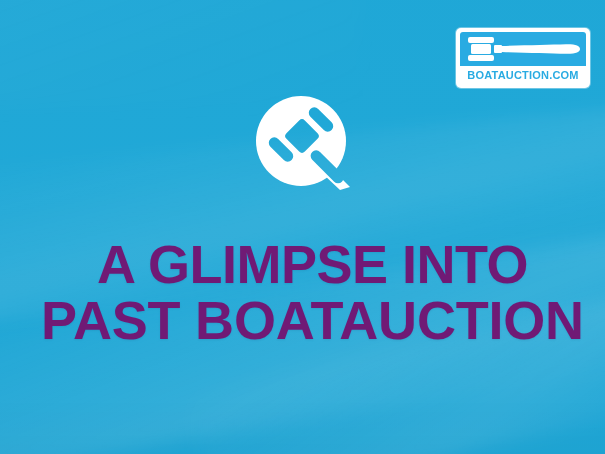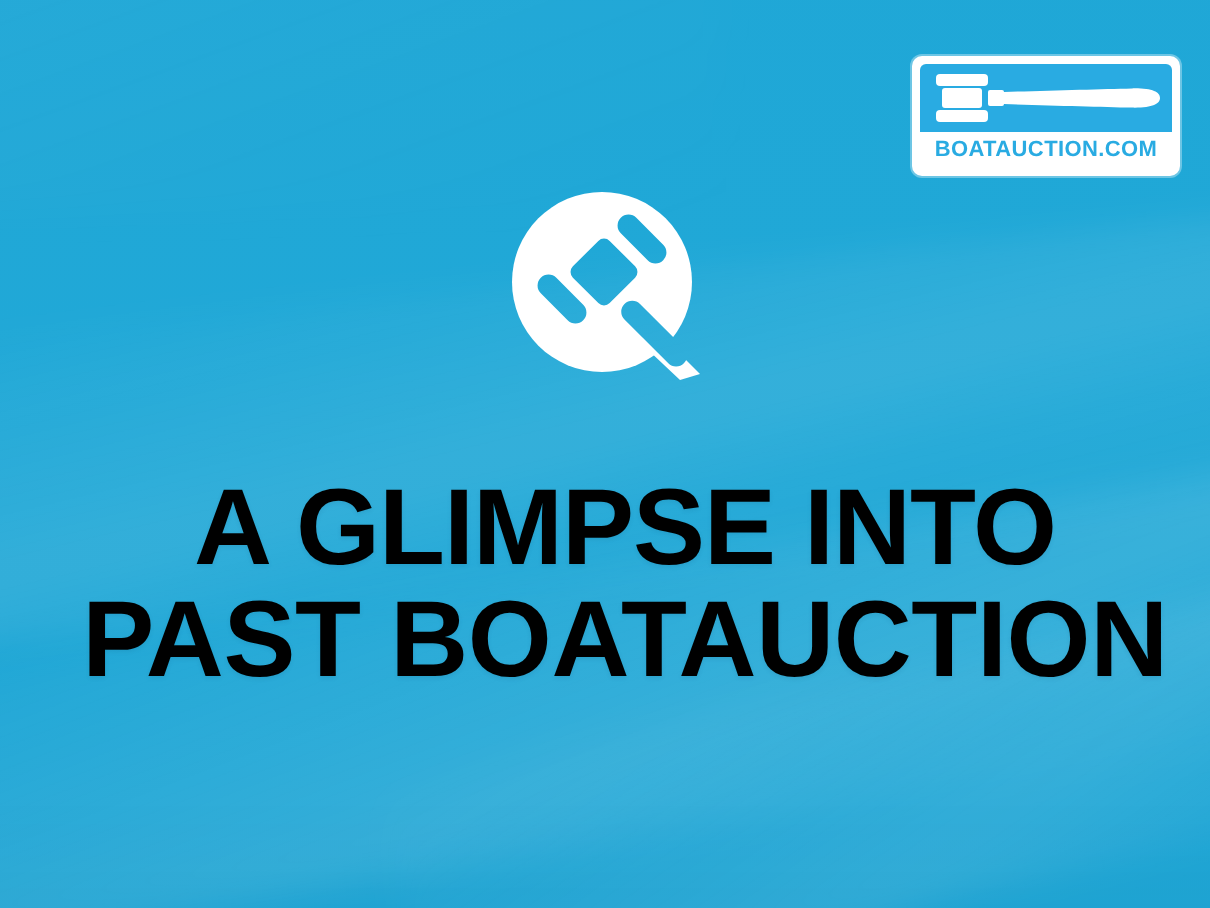--- a/index.html
+++ b/index.html
@@ -161,21 +161,21 @@
 
   .badge svg { display: block; }
 
   
   .headline {
     position: absolute;
     left: 0;
     right: 0;
     top: 236px;
     text-align: center;
-    color: #000000;
+    color: #701a75;
     font-weight: bold;
     font-size: 54px;
     line-height: 56px;
     letter-spacing: -0.5px;
     text-shadow: 0 1px 2px rgba(0, 60, 95, 0.10);
     padding-left: 20px;
   }
 
   .headline .line { display: block; white-space: nowrap; }
   .headline .line-2 { letter-spacing: -0.2px; }

